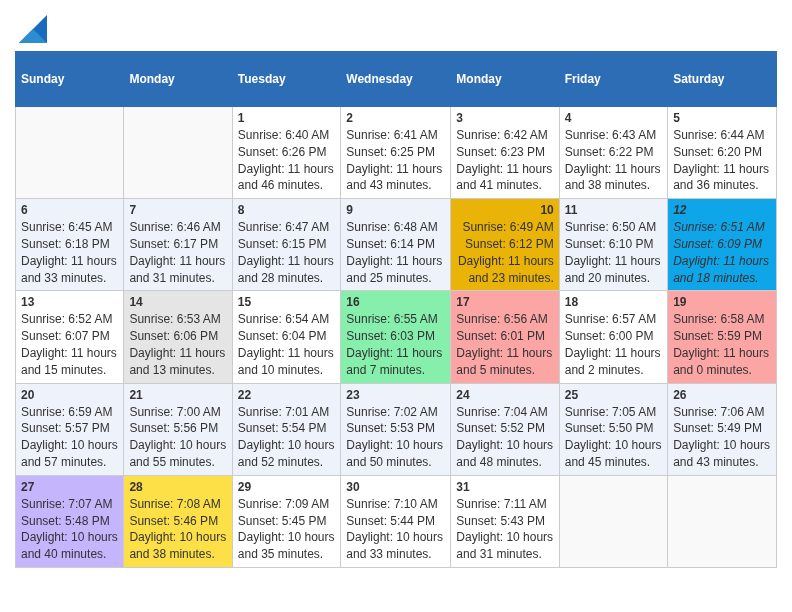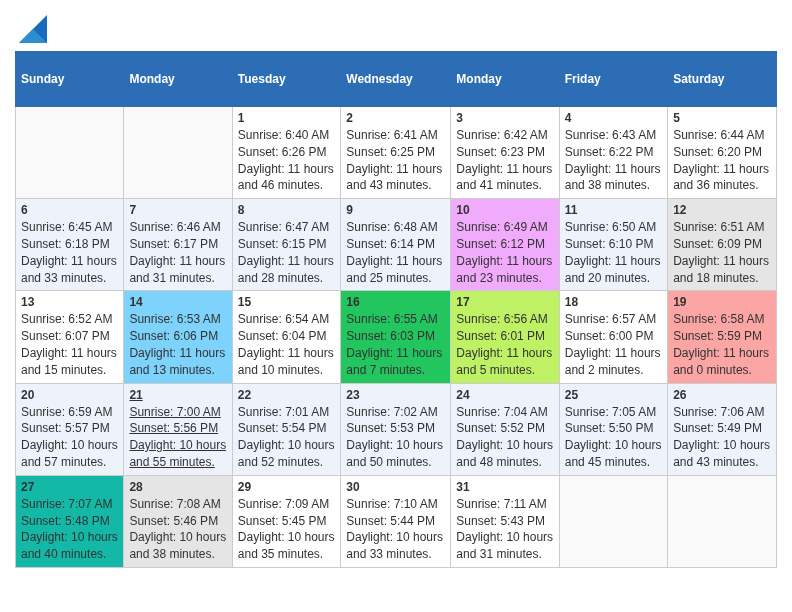--- a/index.html
+++ b/index.html
@@ -176,69 +176,69 @@
             <div class="day-info">Sunrise: 6:46 AM<br>Sunset: 6:17 PM<br>Daylight: 11 hours and 31 minutes.</div>
           </td>
           <td style="background-color: rgb(238, 243, 251);">
             <span class="day-number">8</span>
             <div class="day-info">Sunrise: 6:47 AM<br>Sunset: 6:15 PM<br>Daylight: 11 hours and 28 minutes.</div>
           </td>
           <td style="background-color: rgb(238, 243, 251);">
             <span class="day-number">9</span>
             <div class="day-info">Sunrise: 6:48 AM<br>Sunset: 6:14 PM<br>Daylight: 11 hours and 25 minutes.</div>
           </td>
-          <td style="background-color: #f0abfc;">
+          <td style="background-color: #eab308; text-align: right;">
             <span class="day-number">10</span>
             <div class="day-info">Sunrise: 6:49 AM<br>Sunset: 6:12 PM<br>Daylight: 11 hours and 23 minutes.</div>
           </td>
           <td style="background-color: rgb(238, 243, 251);">
             <span class="day-number">11</span>
             <div class="day-info">Sunrise: 6:50 AM<br>Sunset: 6:10 PM<br>Daylight: 11 hours and 20 minutes.</div>
           </td>
-          <td style="background-color: #e5e5e5;">
+          <td style="background-color: #0ea5e9; font-style: italic;">
             <span class="day-number">12</span>
             <div class="day-info">Sunrise: 6:51 AM<br>Sunset: 6:09 PM<br>Daylight: 11 hours and 18 minutes.</div>
           </td>
         </tr>
         <tr>
           <td style="background-color: rgb(255, 255, 255);">
             <span class="day-number">13</span>
             <div class="day-info">Sunrise: 6:52 AM<br>Sunset: 6:07 PM<br>Daylight: 11 hours and 15 minutes.</div>
           </td>
-          <td style="background-color: #7dd3fc;">
+          <td style="background-color: #e5e5e5;">
             <span class="day-number">14</span>
             <div class="day-info">Sunrise: 6:53 AM<br>Sunset: 6:06 PM<br>Daylight: 11 hours and 13 minutes.</div>
           </td>
           <td style="background-color: rgb(255, 255, 255); margin-left: 22px;">
             <span class="day-number">15</span>
             <div class="day-info">Sunrise: 6:54 AM<br>Sunset: 6:04 PM<br>Daylight: 11 hours and 10 minutes.</div>
           </td>
-          <td style="background-color: #22c55e;">
+          <td style="background-color: #86efac;">
             <span class="day-number">16</span>
             <div class="day-info">Sunrise: 6:55 AM<br>Sunset: 6:03 PM<br>Daylight: 11 hours and 7 minutes.</div>
           </td>
-          <td style="background-color: #bef264;">
+          <td style="background-color: #fca5a5;">
             <span class="day-number">17</span>
             <div class="day-info">Sunrise: 6:56 AM<br>Sunset: 6:01 PM<br>Daylight: 11 hours and 5 minutes.</div>
           </td>
           <td style="background-color: rgb(255, 255, 255);">
             <span class="day-number">18</span>
             <div class="day-info">Sunrise: 6:57 AM<br>Sunset: 6:00 PM<br>Daylight: 11 hours and 2 minutes.</div>
           </td>
           <td style="background-color: #fca5a5;">
             <span class="day-number">19</span>
             <div class="day-info">Sunrise: 6:58 AM<br>Sunset: 5:59 PM<br>Daylight: 11 hours and 0 minutes.</div>
           </td>
         </tr>
         <tr>
           <td style="background-color: rgb(238, 243, 251);">
             <span class="day-number">20</span>
             <div class="day-info">Sunrise: 6:59 AM<br>Sunset: 5:57 PM<br>Daylight: 10 hours and 57 minutes.</div>
           </td>
-          <td style="background-color: rgb(238, 243, 251); text-decoration: underline;">
+          <td style="background-color: rgb(238, 243, 251);">
             <span class="day-number">21</span>
             <div class="day-info">Sunrise: 7:00 AM<br>Sunset: 5:56 PM<br>Daylight: 10 hours and 55 minutes.</div>
           </td>
           <td style="background-color: rgb(238, 243, 251);">
             <span class="day-number">22</span>
             <div class="day-info">Sunrise: 7:01 AM<br>Sunset: 5:54 PM<br>Daylight: 10 hours and 52 minutes.</div>
           </td>
           <td style="background-color: rgb(238, 243, 251);">
             <span class="day-number">23</span>
             <div class="day-info">Sunrise: 7:02 AM<br>Sunset: 5:53 PM<br>Daylight: 10 hours and 50 minutes.</div>
@@ -250,25 +250,25 @@
           <td style="background-color: rgb(238, 243, 251);">
             <span class="day-number">25</span>
             <div class="day-info">Sunrise: 7:05 AM<br>Sunset: 5:50 PM<br>Daylight: 10 hours and 45 minutes.</div>
           </td>
           <td style="background-color: rgb(238, 243, 251);">
             <span class="day-number">26</span>
             <div class="day-info">Sunrise: 7:06 AM<br>Sunset: 5:49 PM<br>Daylight: 10 hours and 43 minutes.</div>
           </td>
         </tr>
         <tr>
-          <td style="background-color: #14b8a6;">
+          <td style="background-color: #c4b5fd;">
             <span class="day-number">27</span>
             <div class="day-info">Sunrise: 7:07 AM<br>Sunset: 5:48 PM<br>Daylight: 10 hours and 40 minutes.</div>
           </td>
-          <td style="background-color: #e5e5e5;">
+          <td style="background-color: #fde047;">
             <span class="day-number">28</span>
             <div class="day-info">Sunrise: 7:08 AM<br>Sunset: 5:46 PM<br>Daylight: 10 hours and 38 minutes.</div>
           </td>
           <td style="background-color: rgb(255, 255, 255); margin-left: 48px;">
             <span class="day-number">29</span>
             <div class="day-info">Sunrise: 7:09 AM<br>Sunset: 5:45 PM<br>Daylight: 10 hours and 35 minutes.</div>
           </td>
           <td style="background-color: rgb(255, 255, 255); margin-left: 48px;">
             <span class="day-number">30</span>
             <div class="day-info">Sunrise: 7:10 AM<br>Sunset: 5:44 PM<br>Daylight: 10 hours and 33 minutes.</div>

